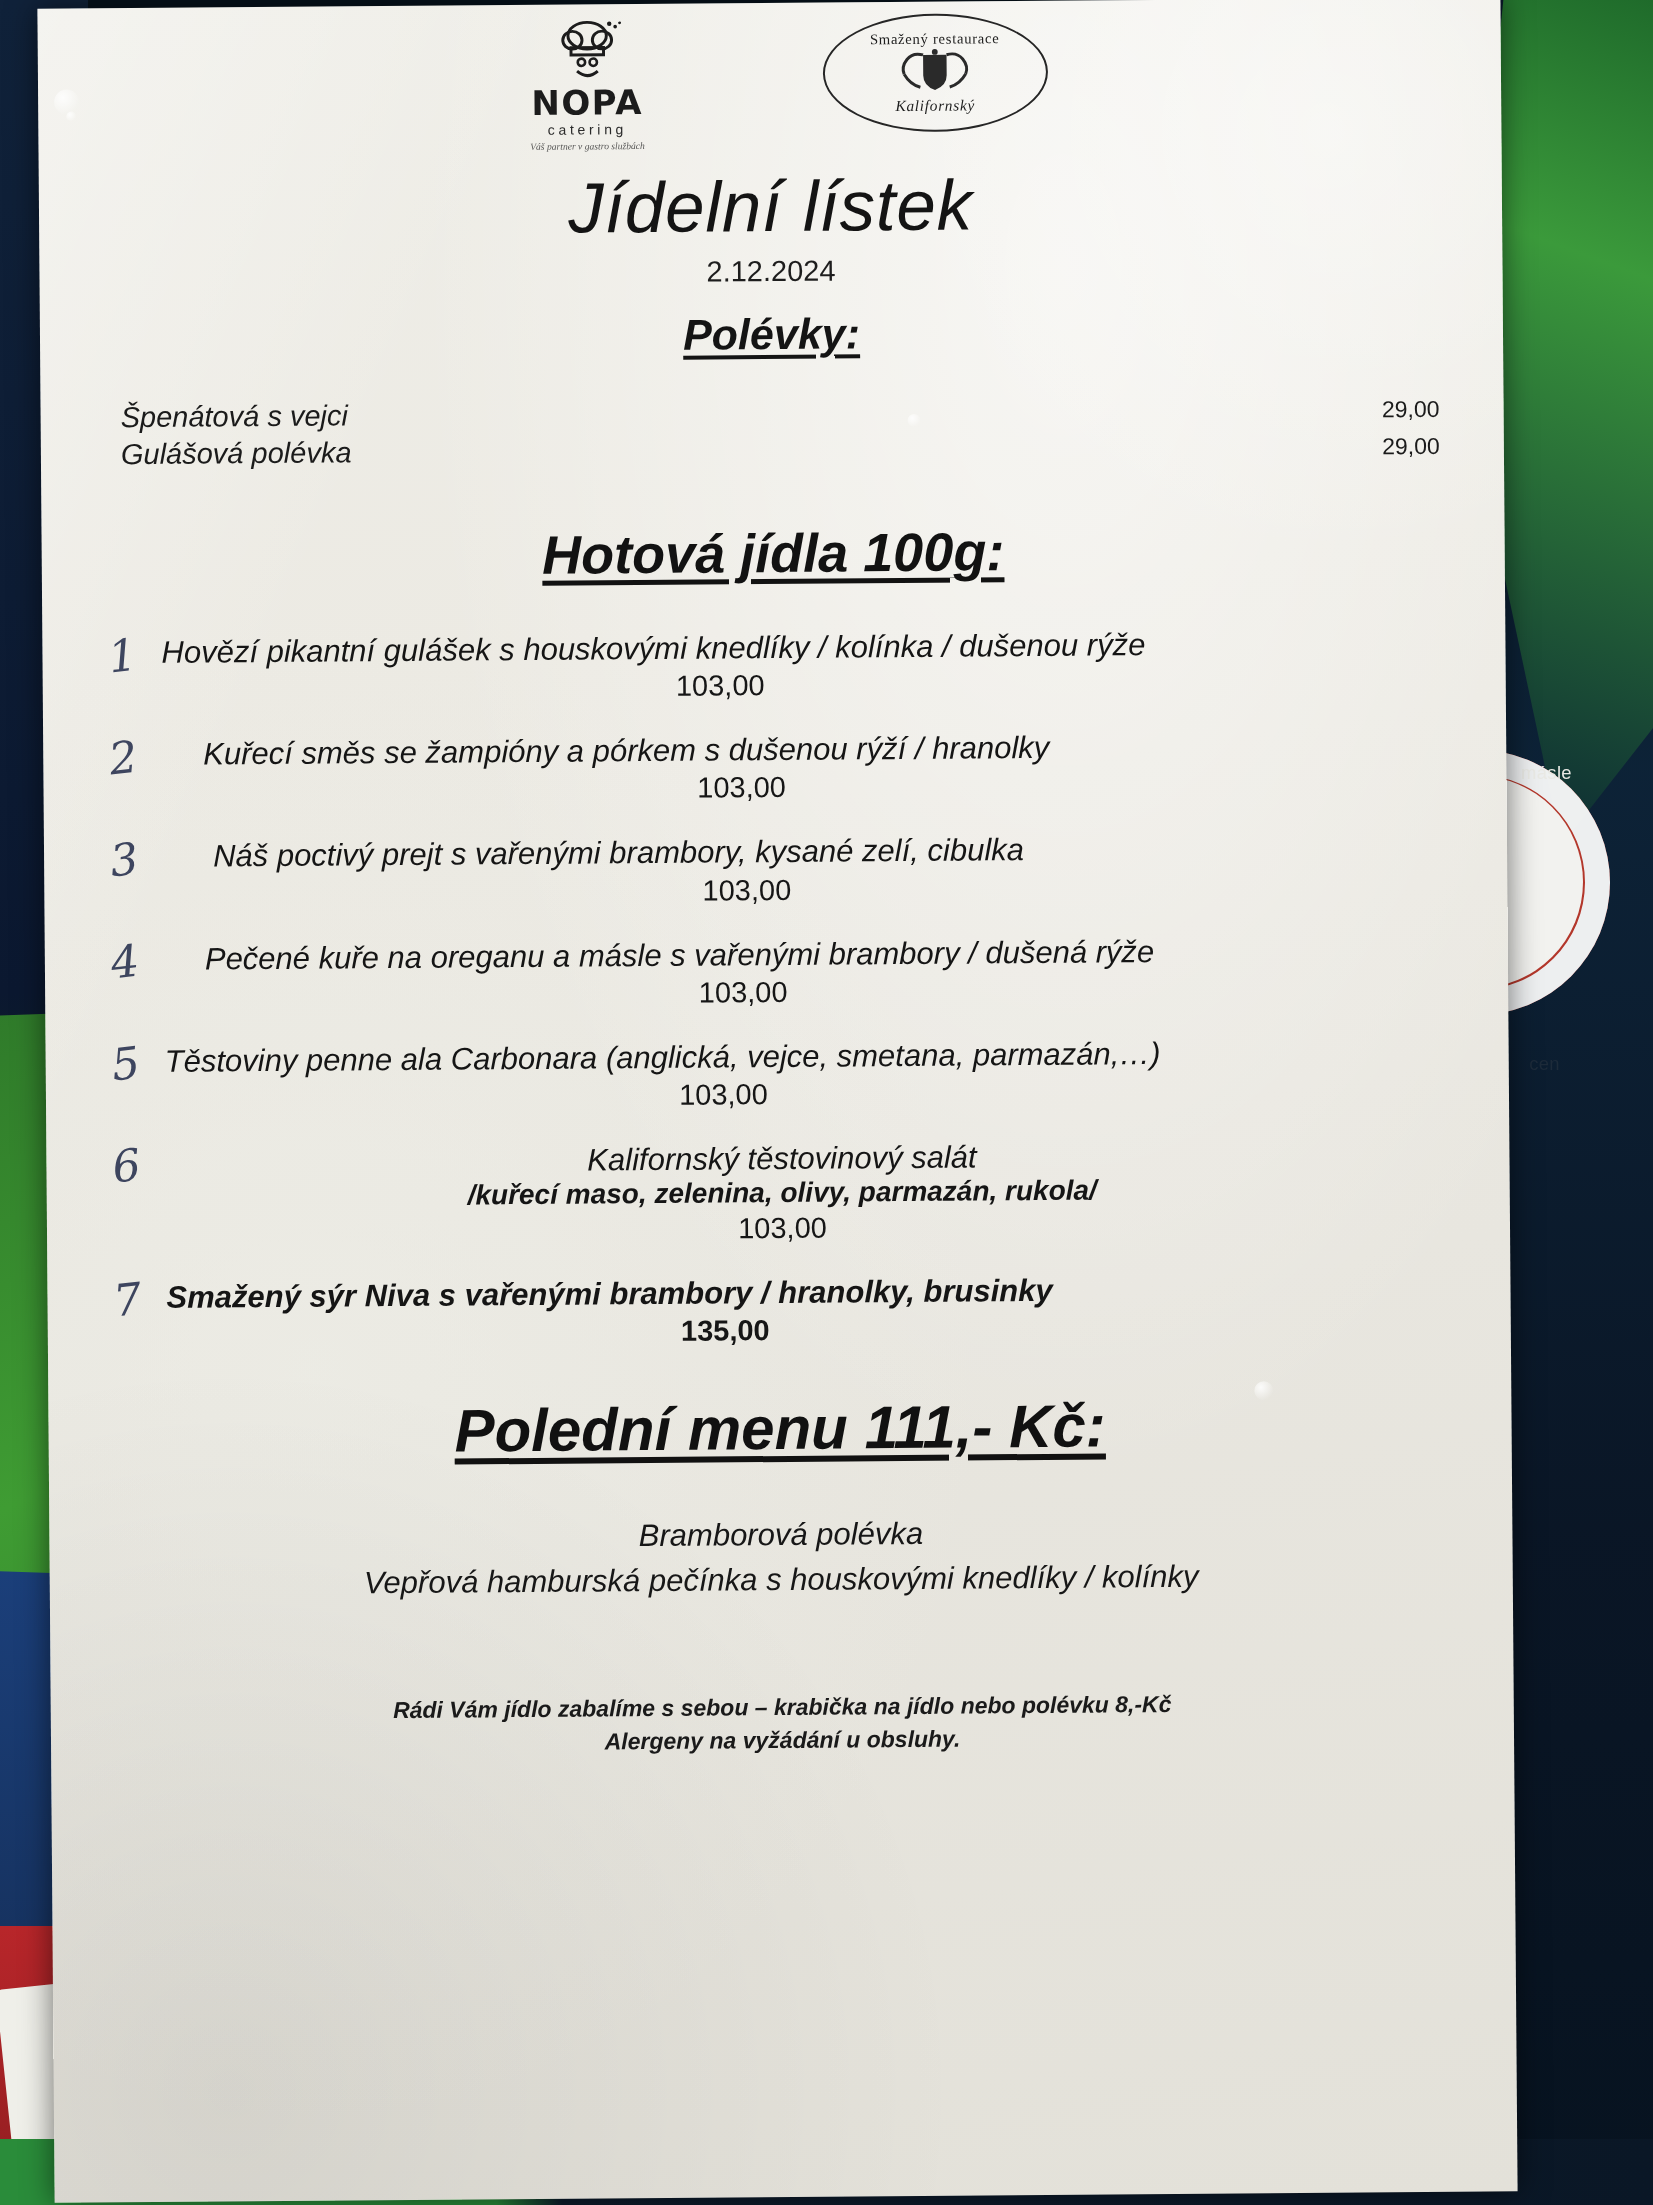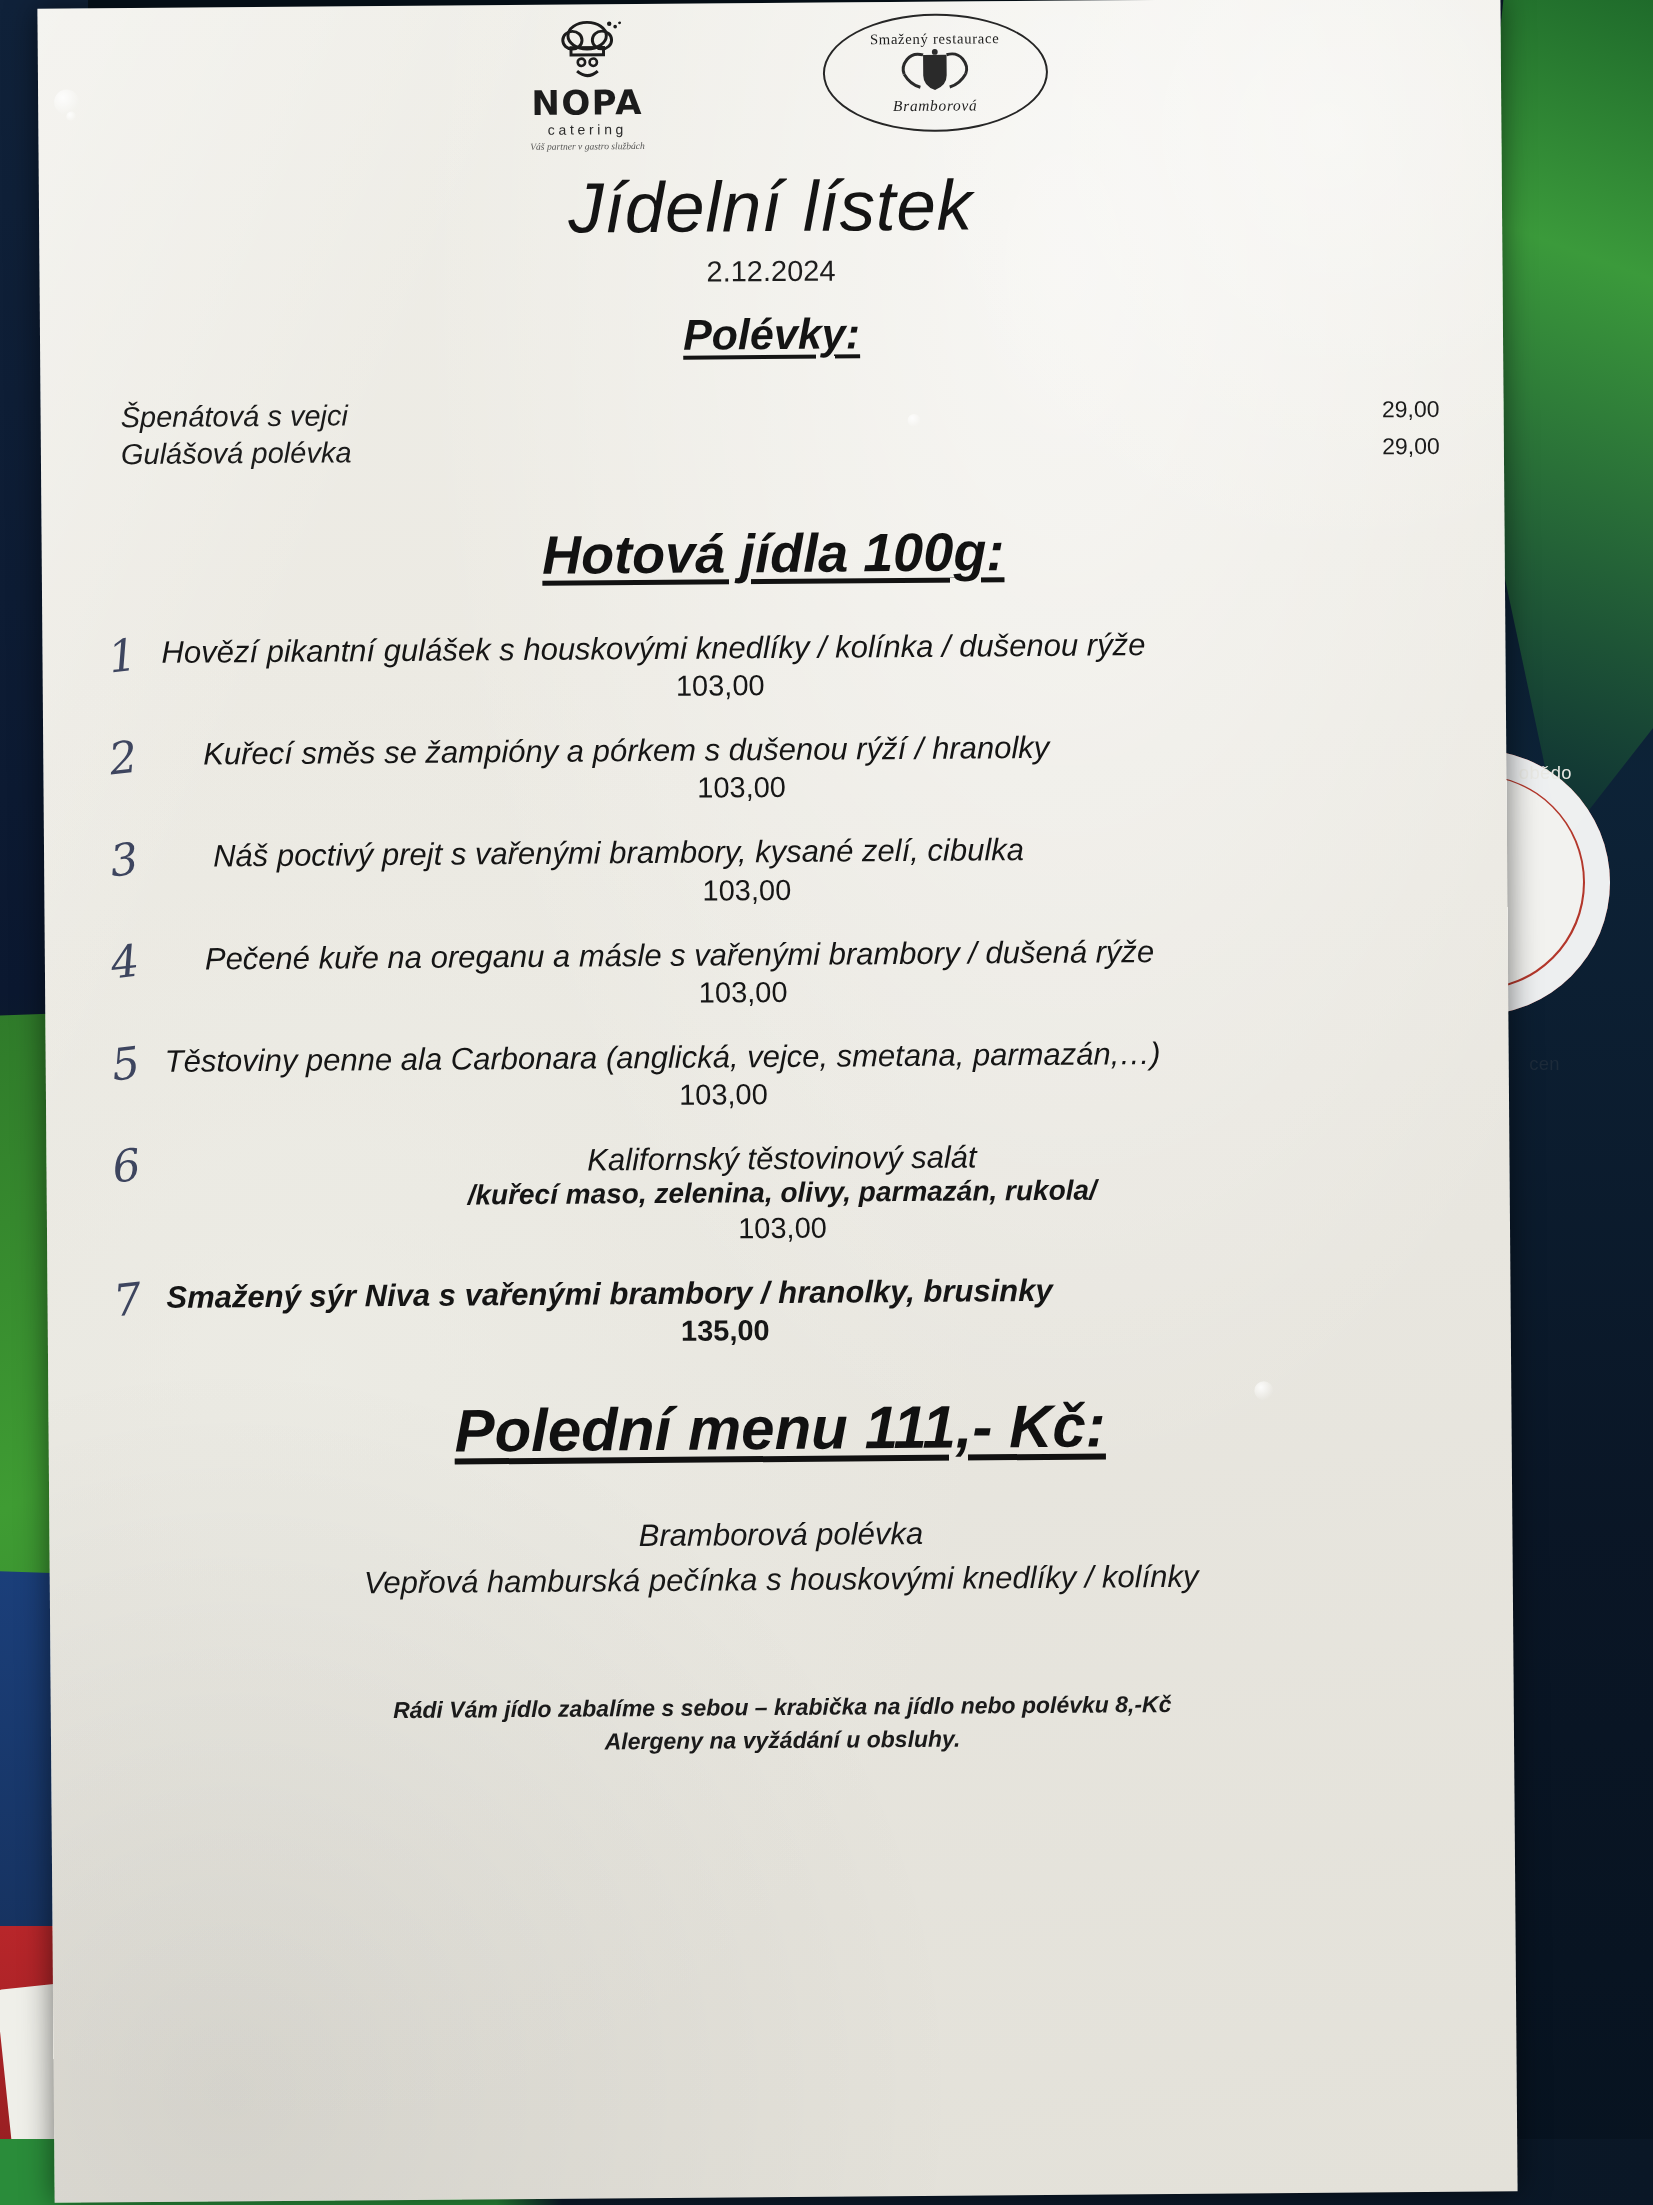--- a/index.html
+++ b/index.html
@@ -349,21 +349,21 @@
 </head>
 <body>
 
 <div class="bg-layer">
   <div class="bg-dark-left"></div>
   <div class="bg-green"></div>
   <div class="bg-navy-right"></div>
   <div class="bg-green-right"></div>
   <div class="bg-circle-red"></div>
   <div class="bg-circle-inner"></div>
-  <div class="bg-label-1">obědo</div>
+  <div class="bg-label-1">másle</div>
   <div class="bg-label-2">cen</div>
   <div class="bg-blue-left"></div>
   <div class="bg-red-left"></div>
   <div class="bg-white-left"></div>
   <div class="bg-bottom-strip"></div>
   <div class="bg-bottom-text">Restaurace</div>
 </div>
 
 <div class="paper">
   <span class="bubble b1"></span>
@@ -396,21 +396,21 @@
       <div class="logo-strack">
         <div class="strack-top">Smažený restaurace</div>
         <svg class="crest" width="88" height="46" viewBox="0 0 120 62">
           <path d="M44 8 h32 v28 q0 14 -16 20 q-16 -6 -16 -20 z" fill="#2a2a2a"></path>
           <path d="M44 8 q-14 -4 -22 6 q-8 10 -4 20" fill="none" stroke="#2a2a2a" stroke-width="4"></path>
           <path d="M76 8 q14 -4 22 6 q8 10 4 20" fill="none" stroke="#2a2a2a" stroke-width="4"></path>
           <path d="M18 34 q8 14 22 18" fill="none" stroke="#2a2a2a" stroke-width="4"></path>
           <path d="M102 34 q-8 14 -22 18" fill="none" stroke="#2a2a2a" stroke-width="4"></path>
           <circle cx="60" cy="4" r="4" fill="#2a2a2a"></circle>
         </svg>
-        <div class="strack-bottom">Bramborová</div>
+        <div class="strack-bottom">Kalifornský</div>
       </div>
     </div>
 
     <h1 class="doc-title">Jídelní lístek</h1>
     <div class="doc-date">2.12.2024</div>
 
     <h2 class="section-soups-title">Polévky:</h2>
     <div class="soups">
       <div class="soup-row">
         <span class="soup-name">Špenátová s vejci</span>

